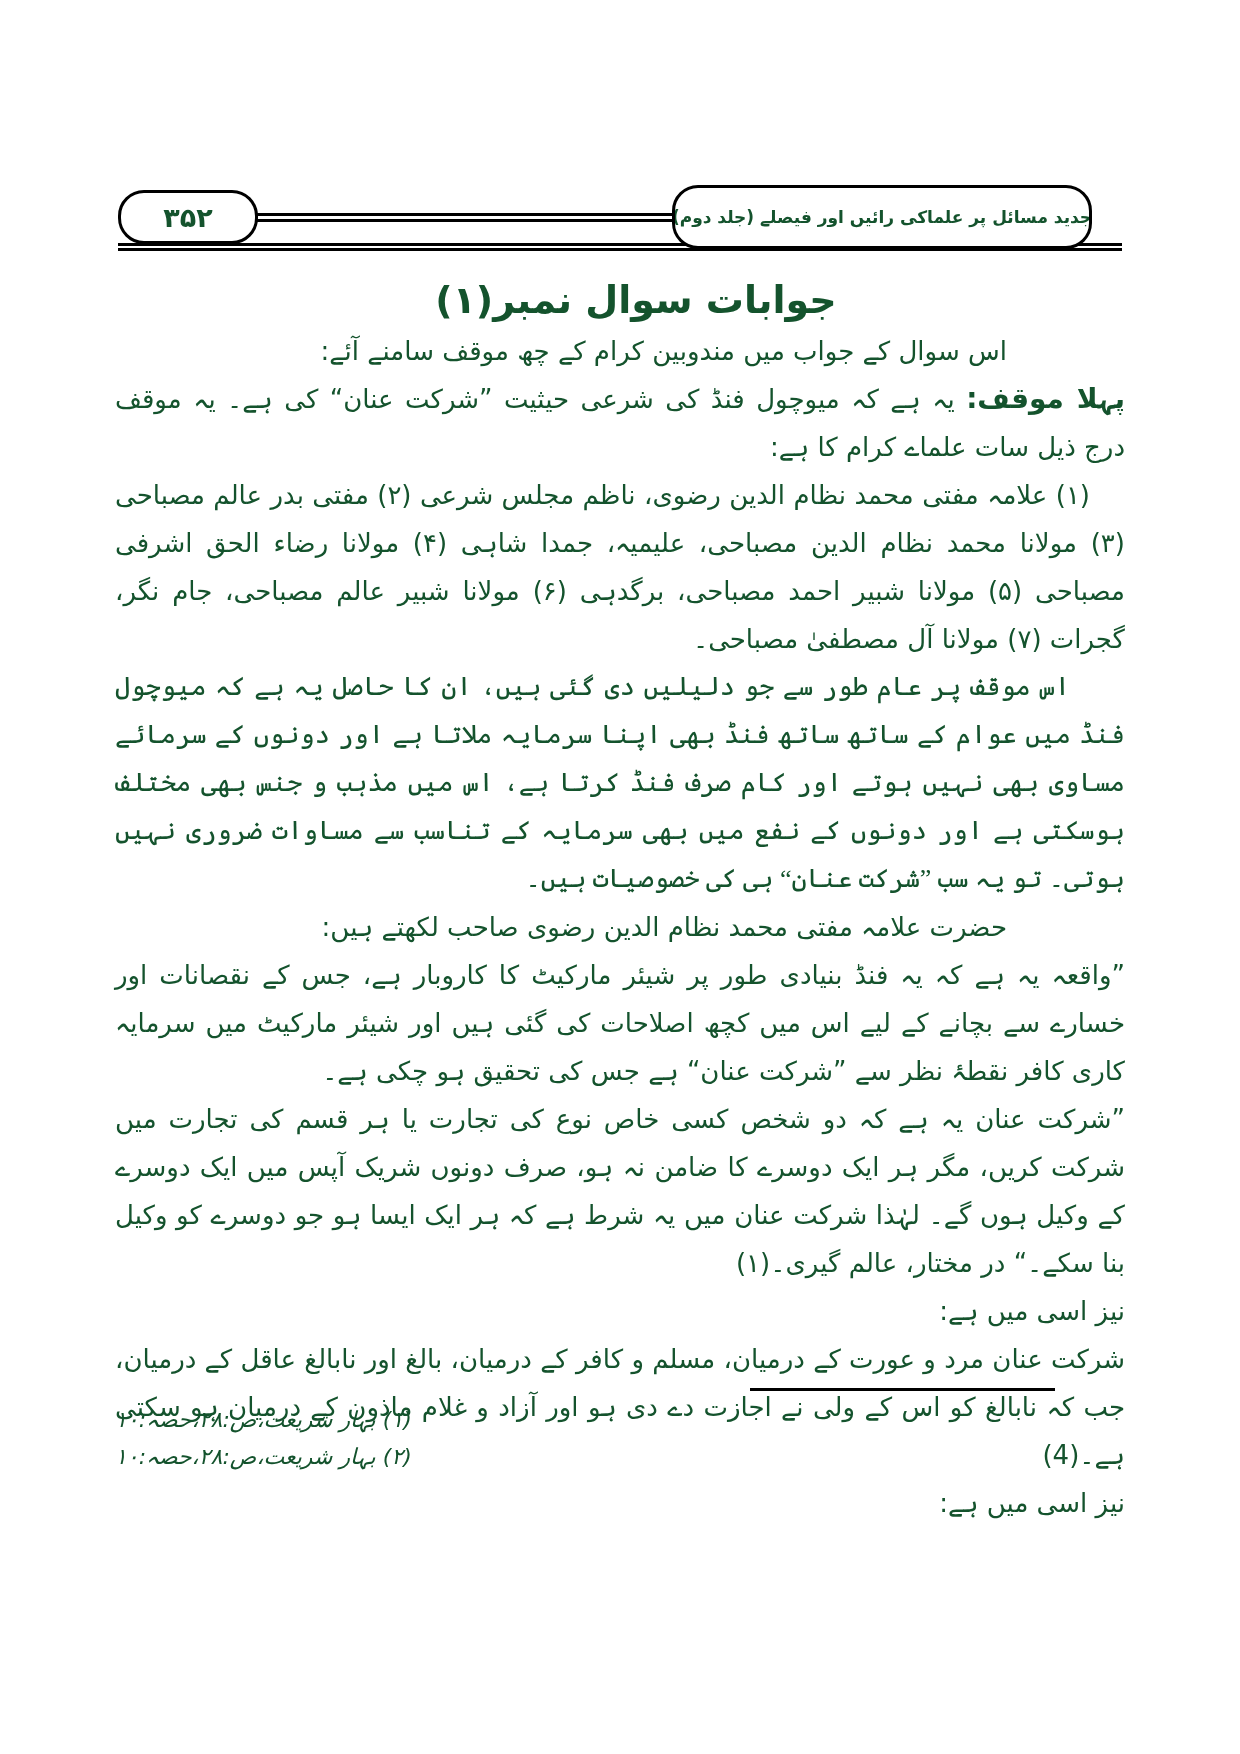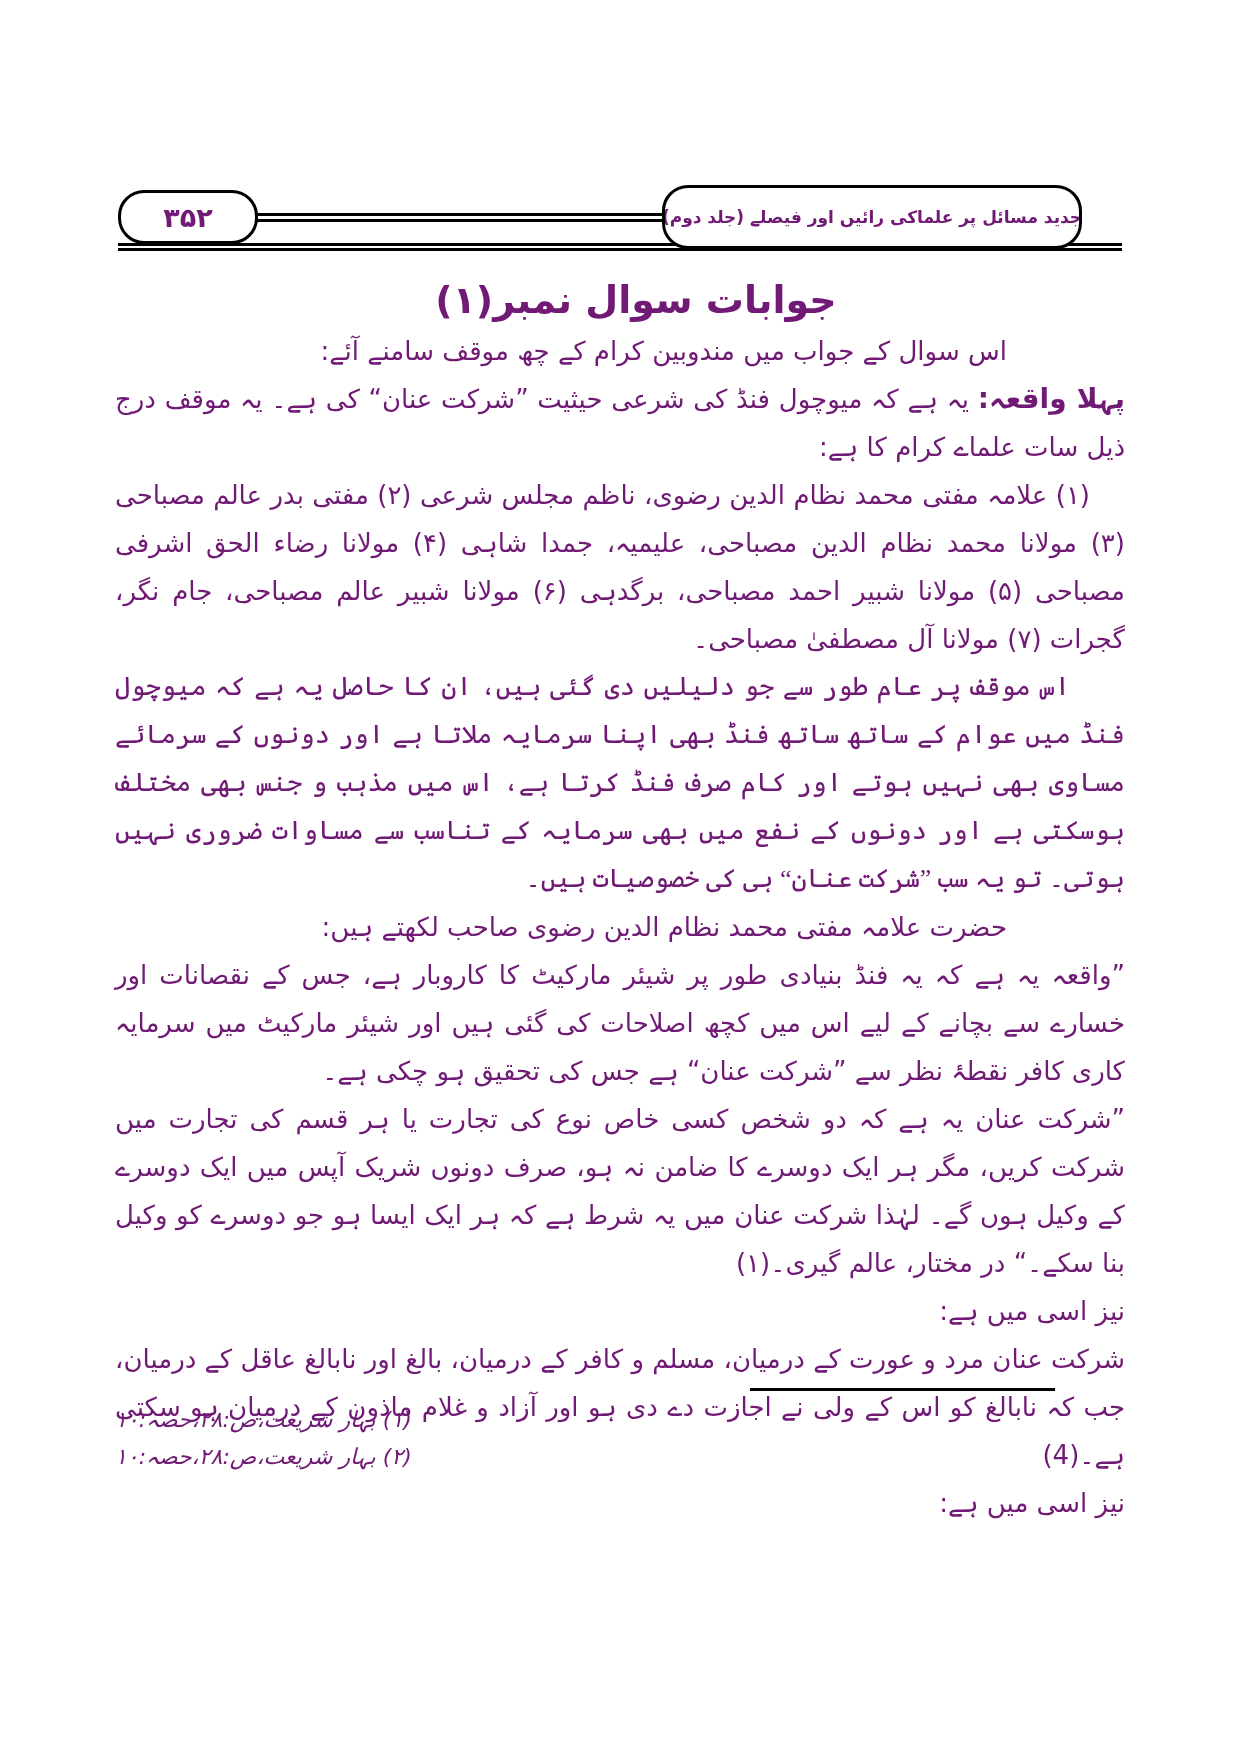--- a/index.html
+++ b/index.html
@@ -1,37 +1,37 @@
 <!DOCTYPE html>
 <html lang="ur" dir="rtl"><head>
 <meta charset="utf-8">
 <style>
   html,body{margin:0;padding:0;background:#e8e8e8;}
   .page{
     position:relative;
     width:1240px;height:1754px;
     margin:0 auto;
     background:#ffffff;
-    color:#701a75;
+    color:#14532d;
     font-family:"DejaVu Sans", sans-serif;
     overflow:hidden;
   }
   
   .header-row{
     position:absolute;top:184px;left:118px;right:118px;height:66px;
     display:flex;flex-direction:row;align-items:center;direction:ltr;
   }
   .pill{
     position:relative;z-index:2;
     background:#fff;border:3px solid #000;border-radius:26px;
     display:flex;align-items:center;justify-content:center;
     box-sizing:border-box;
   }
   .pill-pagenum{width:140px;height:54px;font-size:27px;font-weight:bold;letter-spacing:2px;}
-  .pill-booktitle{height:64px;max-width:420px;padding:0 20px;font-size:17px;font-weight:bold;white-space:nowrap;overflow:hidden;margin-right:40px;}
+  .pill-booktitle{height:64px;max-width:420px;padding:0 20px;font-size:17px;font-weight:bold;white-space:nowrap;overflow:hidden;margin-right:30px;}
   .connector{
     flex:1;z-index:1;height:9px;box-sizing:border-box;
     border-top:3px solid #000;border-bottom:3px solid #000;
     margin:0 -12px;
   }
   .full-rule{
     position:absolute;top:243px;left:118px;right:118px;height:8px;
     box-sizing:border-box;border-top:3px solid #000;border-bottom:3px solid #000;
   }
   
@@ -81,21 +81,21 @@
       <span>جدید مسائل پر علماکی رائیں اور فیصلے (جلد دوم)</span>
     </div>
   </div>
 
   <div class="full-rule"></div>
 
   <h1 class="heading">جوابات سوال نمبر(۱)</h1>
 
   <div class="body-col">
     <p class="ind-lg">اس سوال کے جواب میں مندوبین کرام کے چھ موقف سامنے آئے:</p>
-    <p><span class="lead-label">پہلا واقعہ:</span> <span>یہ ہے کہ میوچول فنڈ کی شرعی حیثیت ”شرکت عنان“ کی ہے۔ یہ موقف درج ذیل سات علماے کرام کا ہے:</span></p>
+    <p><span class="lead-label">پہلا موقف:</span> <span>یہ ہے کہ میوچول فنڈ کی شرعی حیثیت ”شرکت عنان“ کی ہے۔ یہ موقف درج ذیل سات علماے کرام کا ہے:</span></p>
     <p class="ind-sm">(۱) علامہ مفتی محمد نظام الدین رضوی، ناظم مجلس شرعی (۲) مفتی بدر عالم مصباحی (۳) مولانا محمد نظام الدین مصباحی، علیمیہ، جمدا شاہی (۴) مولانا رضاء الحق اشرفی مصباحی (۵) مولانا شبیر احمد مصباحی، برگدہی (۶) مولانا شبیر عالم مصباحی، جام نگر، گجرات (۷) مولانا آل مصطفیٰ مصباحی۔</p>
     <p class="ind-md">اس موقف پر عام طور سے جو دلیلیں دی گئی ہیں، ان کا حاصل یہ ہے کہ میوچول فنڈ میں عوام کے ساتھ ساتھ فنڈ بھی اپنا سرمایہ ملاتا ہے اور دونوں کے سرمائے مساوی بھی نہیں ہوتے اور کام صرف فنڈ کرتا ہے، اس میں مذہب و جنس بھی مختلف ہوسکتی ہے اور دونوں کے نفع میں بھی سرمایہ کے تناسب سے مساوات ضروری نہیں ہوتی۔ تو یہ سب ”شرکت عنان“ ہی کی خصوصیات ہیں۔</p>
     <p class="ind-lg">حضرت علامہ مفتی محمد نظام الدین رضوی صاحب لکھتے ہیں:</p>
     <p>”واقعہ یہ ہے کہ یہ فنڈ بنیادی طور پر شیئر مارکیٹ کا کاروبار ہے، جس کے نقصانات اور خسارے سے بچانے کے لیے اس میں کچھ اصلاحات کی گئی ہیں اور شیئر مارکیٹ میں سرمایہ کاری کافر نقطۂ نظر سے ”شرکت عنان“ ہے جس کی تحقیق ہو چکی ہے۔</p>
     <p>”شرکت عنان یہ ہے کہ دو شخص کسی خاص نوع کی تجارت یا ہر قسم کی تجارت میں شرکت کریں، مگر ہر ایک دوسرے کا ضامن نہ ہو، صرف دونوں شریک آپس میں ایک دوسرے کے وکیل ہوں گے۔ لہٰذا شرکت عنان میں یہ شرط ہے کہ ہر ایک ایسا ہو جو دوسرے کو وکیل بنا سکے۔“ در مختار، عالم گیری۔(۱)</p>
     <p class="short-line-1">نیز اسی میں ہے:</p>
     <p>شرکت عنان مرد و عورت کے درمیان، مسلم و کافر کے درمیان، بالغ اور نابالغ عاقل کے درمیان، جب کہ نابالغ کو اس کے ولی نے اجازت دے دی ہو اور آزاد و غلام ماذون کے درمیان ہو سکتی ہے۔(4)</p>
     <p class="short-line-2">نیز اسی میں ہے:</p>
   </div>
 

